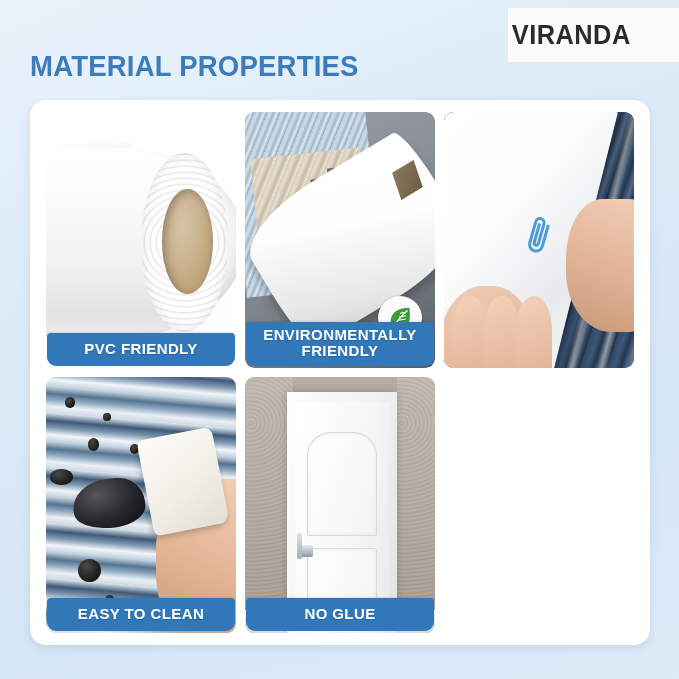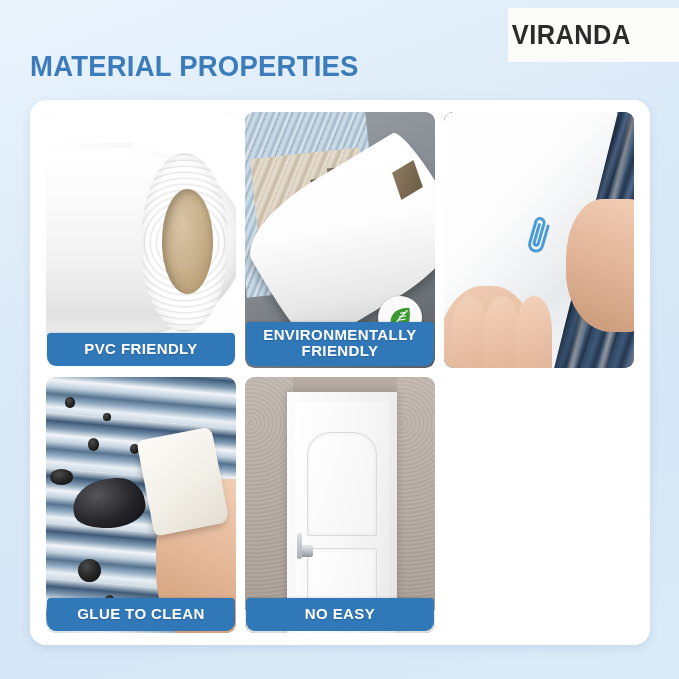--- a/index.html
+++ b/index.html
@@ -519,35 +519,35 @@
           <div class="stain" style="left:30%; top:14%; width:4%; height:3%;"></div>
           <div class="stain" style="left:22%; top:24%; width:6%; height:5%;"></div>
           <div class="stain" style="left:44%; top:26%; width:5%; height:4%;"></div>
           <div class="stain-big"></div>
           <div class="stain" style="left:17%; top:71%; width:12%; height:9%;"></div>
           <div class="stain" style="left:31%; top:85%; width:5%;  height:4%;"></div>
           <div class="stain" style="left:2%;  top:36%; width:12%; height:6%;"></div>
           <div class="clean-hand"></div>
           <div class="cloth"></div>
         </div>
-        <div class="card-label">GLUE TO CLEAN</div>
+        <div class="card-label">EASY TO CLEAN</div>
       </div>
 
       <div class="card">
         <div class="card-photo ph-door">
           <div class="door-wall-l"></div>
           <div class="door-wall-r"></div>
           <div class="baseboard"></div>
           <div class="door-frame">
             <div class="door-leaf">
               <div class="door-panel top"></div>
               <div class="door-panel bottom"></div>
               <div class="door-handle"></div>
             </div>
           </div>
         </div>
-        <div class="card-label">NO EASY</div>
+        <div class="card-label">NO GLUE</div>
       </div>
 
     </div>
   </div>
 
 </div>
 
 </body></html>

